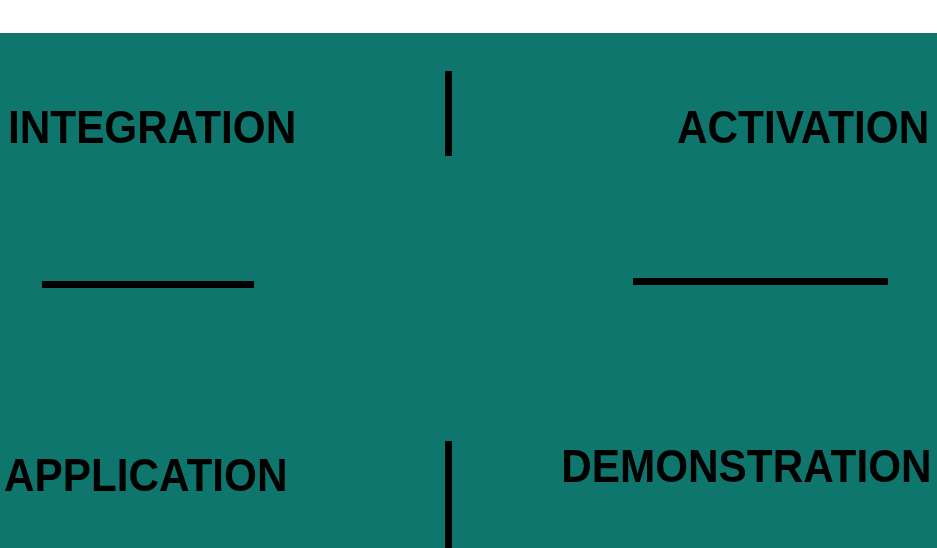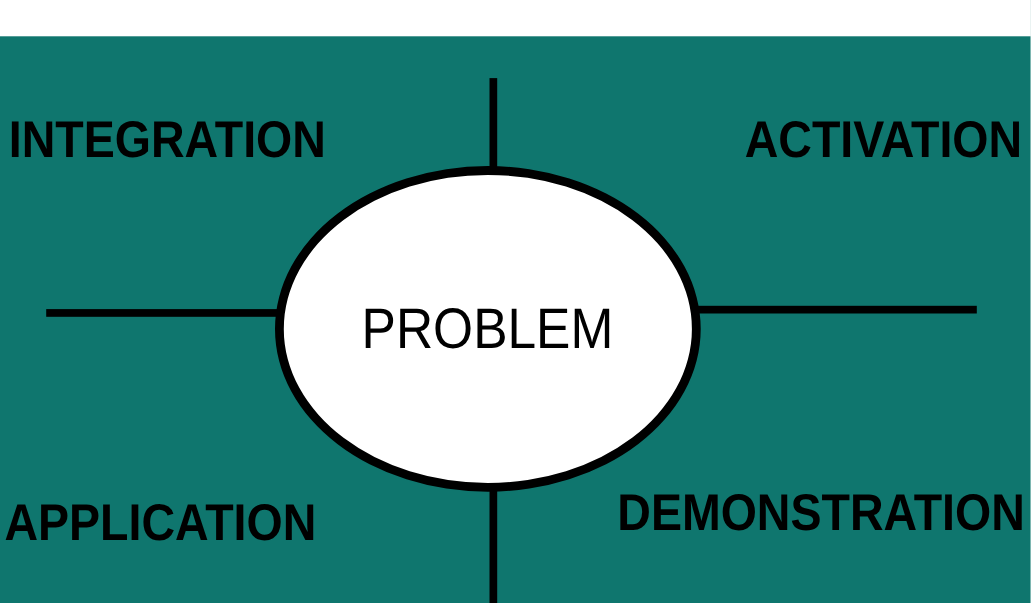--- a/index.html
+++ b/index.html
@@ -68,23 +68,20 @@
 <div class="canvas">
 
   <div class="label tl">INTEGRATION</div>
 
   <div class="label tr">ACTIVATION</div>
 
   <div class="spoke top"></div>
 
   <div class="spoke left"></div>
 
-  <div class="ellipse">
-    <span class="center-text">PROBLEM</span>
-  </div>
 
   <div class="spoke right"></div>
 
   <div class="spoke bottom"></div>
 
   <div class="label bl">APPLICATION</div>
 
   <div class="label br">DEMONSTRATION</div>
 
 </div>

